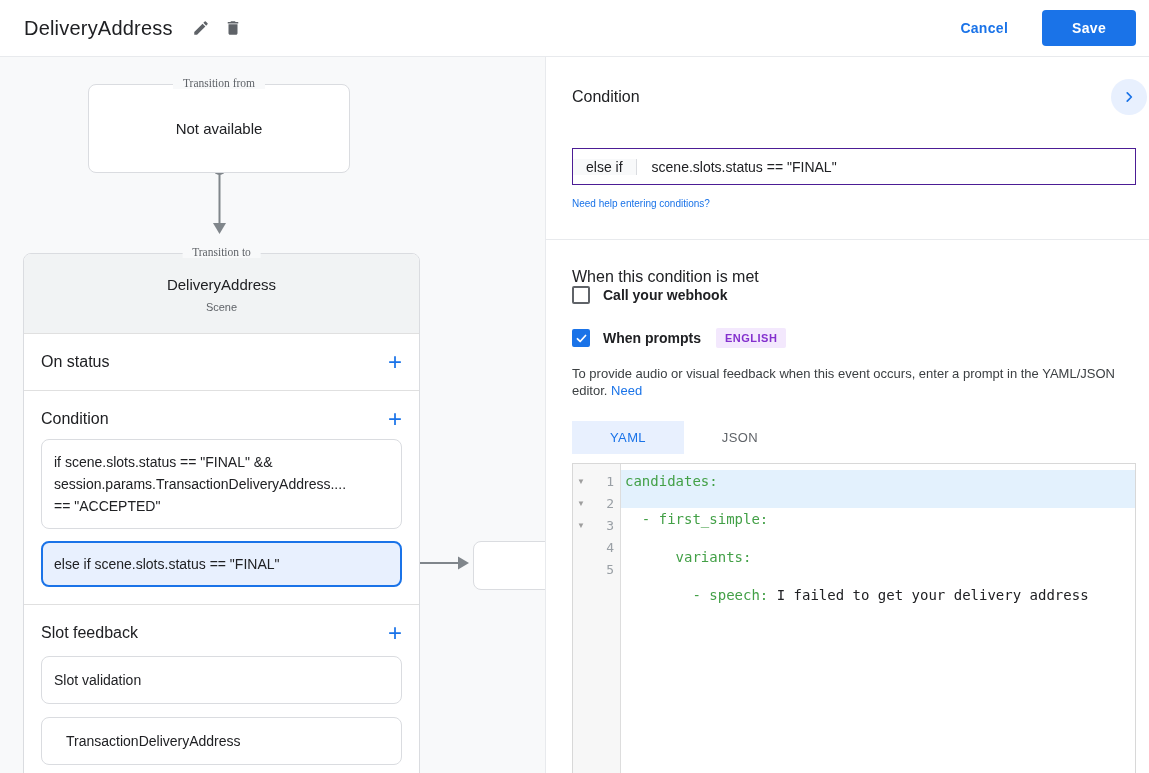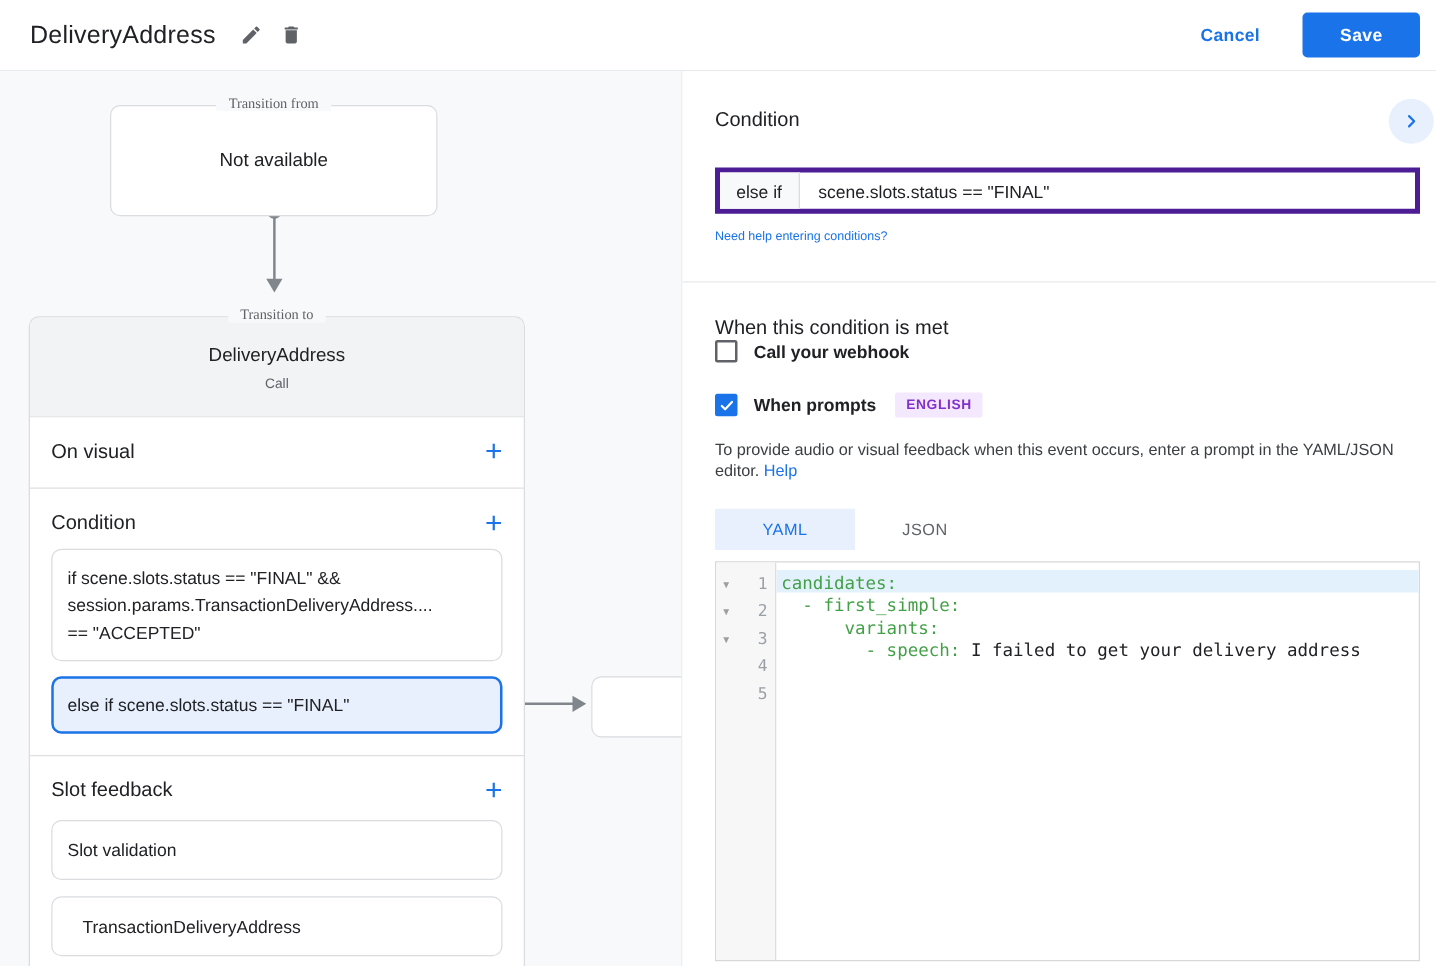--- a/index.html
+++ b/index.html
@@ -65,22 +65,22 @@
   
   .panel { flex:1; background:#fff; position:relative; overflow:hidden; }
   .panel-section { padding:0 13px 0 26px; }
   .panel-head-row { position:relative; margin-top:22px; height:36px; display:flex; align-items:center; }
   .panel-title { font-size:16px; font-weight:400; color:#202124; }
   .chevron-btn { position:absolute; right:-11px; top:0px; width:36px; height:36px; border:none;
     border-radius:50%; background:#e8f0fe; cursor:pointer; display:flex; align-items:center;
     justify-content:center; }
   .chevron-btn svg { stroke:#1a73e8; }
 
-  .cond-input-row { margin-top:19px; display:flex; border:4px solid #4c1d95; height:37px;
-    background:#fff; }
+  .cond-input-row { margin-top:33px; display:flex; border:1px solid #4c1d95; height:37px;
+    background:#fff;align-items:center; }
   .cond-prefix { background:#f8f9fa; border-right:1px solid #dadce0; padding:0 13px;
     display:flex; align-items:center; font-size:14px; color:#202124; }
   .cond-value { flex:1; display:flex; align-items:center; padding:0 15px; font-size:14px; color:#202124; }
   .help-link { display:inline-block; margin-top:13px; color:#1a73e8; font-size:10px;
     text-decoration:none; cursor:pointer; }
   .divider { border:none; border-top:1px solid #e8eaed; margin-top:28px; }
 
   .when-heading { margin-top:28px; font-size:16px; font-weight:400; color:#202124; }
 
   .check-row { display:flex; align-items:center; }
@@ -102,21 +102,21 @@
 
   .editor { margin-top:9px; border:1px solid #d8d8d8; height:320px; display:flex;
     background:#fff; }
   .gutter { width:48px; background:#f7f7f7; border-right:1px solid #ddd; padding-top:6px; flex:none; }
   .gutter-row { height:22px; display:flex; align-items:center; }
   .fold { width:16px; text-align:center; font-size:8px; color:#9e9e9e; cursor:pointer; }
   .lnum { flex:1; text-align:right; padding-right:6px; font-family:"DejaVu Sans Mono", monospace;
     font-size:13px; color:#9aa0a6; }
   .code { flex:1; padding-top:6px; font-family:"DejaVu Sans Mono", monospace; font-size:14px;
     overflow:hidden; }
-  .cm-line { height:18px; line-height:22px; white-space:pre; padding-left:4px; }
+  .cm-line { height:38px; line-height:22px; white-space:pre; padding-left:4px; }
   .cm-line.hl { background:#e3f1fd; }
   .tok-key { color:#43a047; white-space:pre; }
   .tok-val { color:#202124; white-space:pre; }
 </style>
 </head>
 <body>
 
 <div class="topbar">
   <div class="topbar-left">
     <span class="page-title">DeliveryAddress</span>
@@ -160,26 +160,26 @@
       <span class="legend">Transition from</span>
       <div class="box-content">Not available</div>
     </div>
 
     <div class="stub-box"></div>
 
     <div class="to-card">
       <span class="legend">Transition to</span>
       <div class="card-header">
         <div class="card-title">DeliveryAddress</div>
-        <div class="card-subtitle">Call</div>
+        <div class="card-subtitle">Scene</div>
       </div>
 
       <div class="card-section">
         <div class="section-row row-tall">
-          <span class="section-label">On visual</span>
+          <span class="section-label">On status</span>
           <button class="plus-btn">
             <span>+</span>
           </button>
         </div>
       </div>
 
       <div class="card-section section-pad-bottom">
         <div class="section-row row-head">
           <span class="section-label">Condition</span>
           <button class="plus-btn">
@@ -245,21 +245,21 @@
           <span style="display:flex;">
             <svg width="13" height="13" viewBox="0 0 24 24" fill="none" stroke="#fff" stroke-width="3.2" stroke-linecap="round" stroke-linejoin="round">
                 <polyline points="4.5 12.5 9.5 17.5 19.5 6.5"></polyline>
               </svg>
           </span>
         </div>
         <span class="check-label">When prompts</span>
         <span class="lang-badge">ENGLISH</span>
       </div>
 
-      <p class="panel-desc"><span>To provide audio or visual feedback when this event occurs, enter a prompt in the YAML/JSON editor.</span> <a class="inline-link">Help</a></p>
+      <p class="panel-desc"><span>To provide audio or visual feedback when this event occurs, enter a prompt in the YAML/JSON editor.</span> <a class="inline-link">Need</a></p>
 
       <div class="tabs">
         <div class="tab active">YAML</div>
         <div class="tab">JSON</div>
       </div>
 
       <div class="editor">
         <div class="gutter">
           <div class="gutter-row">
             <span class="fold">▼</span>

